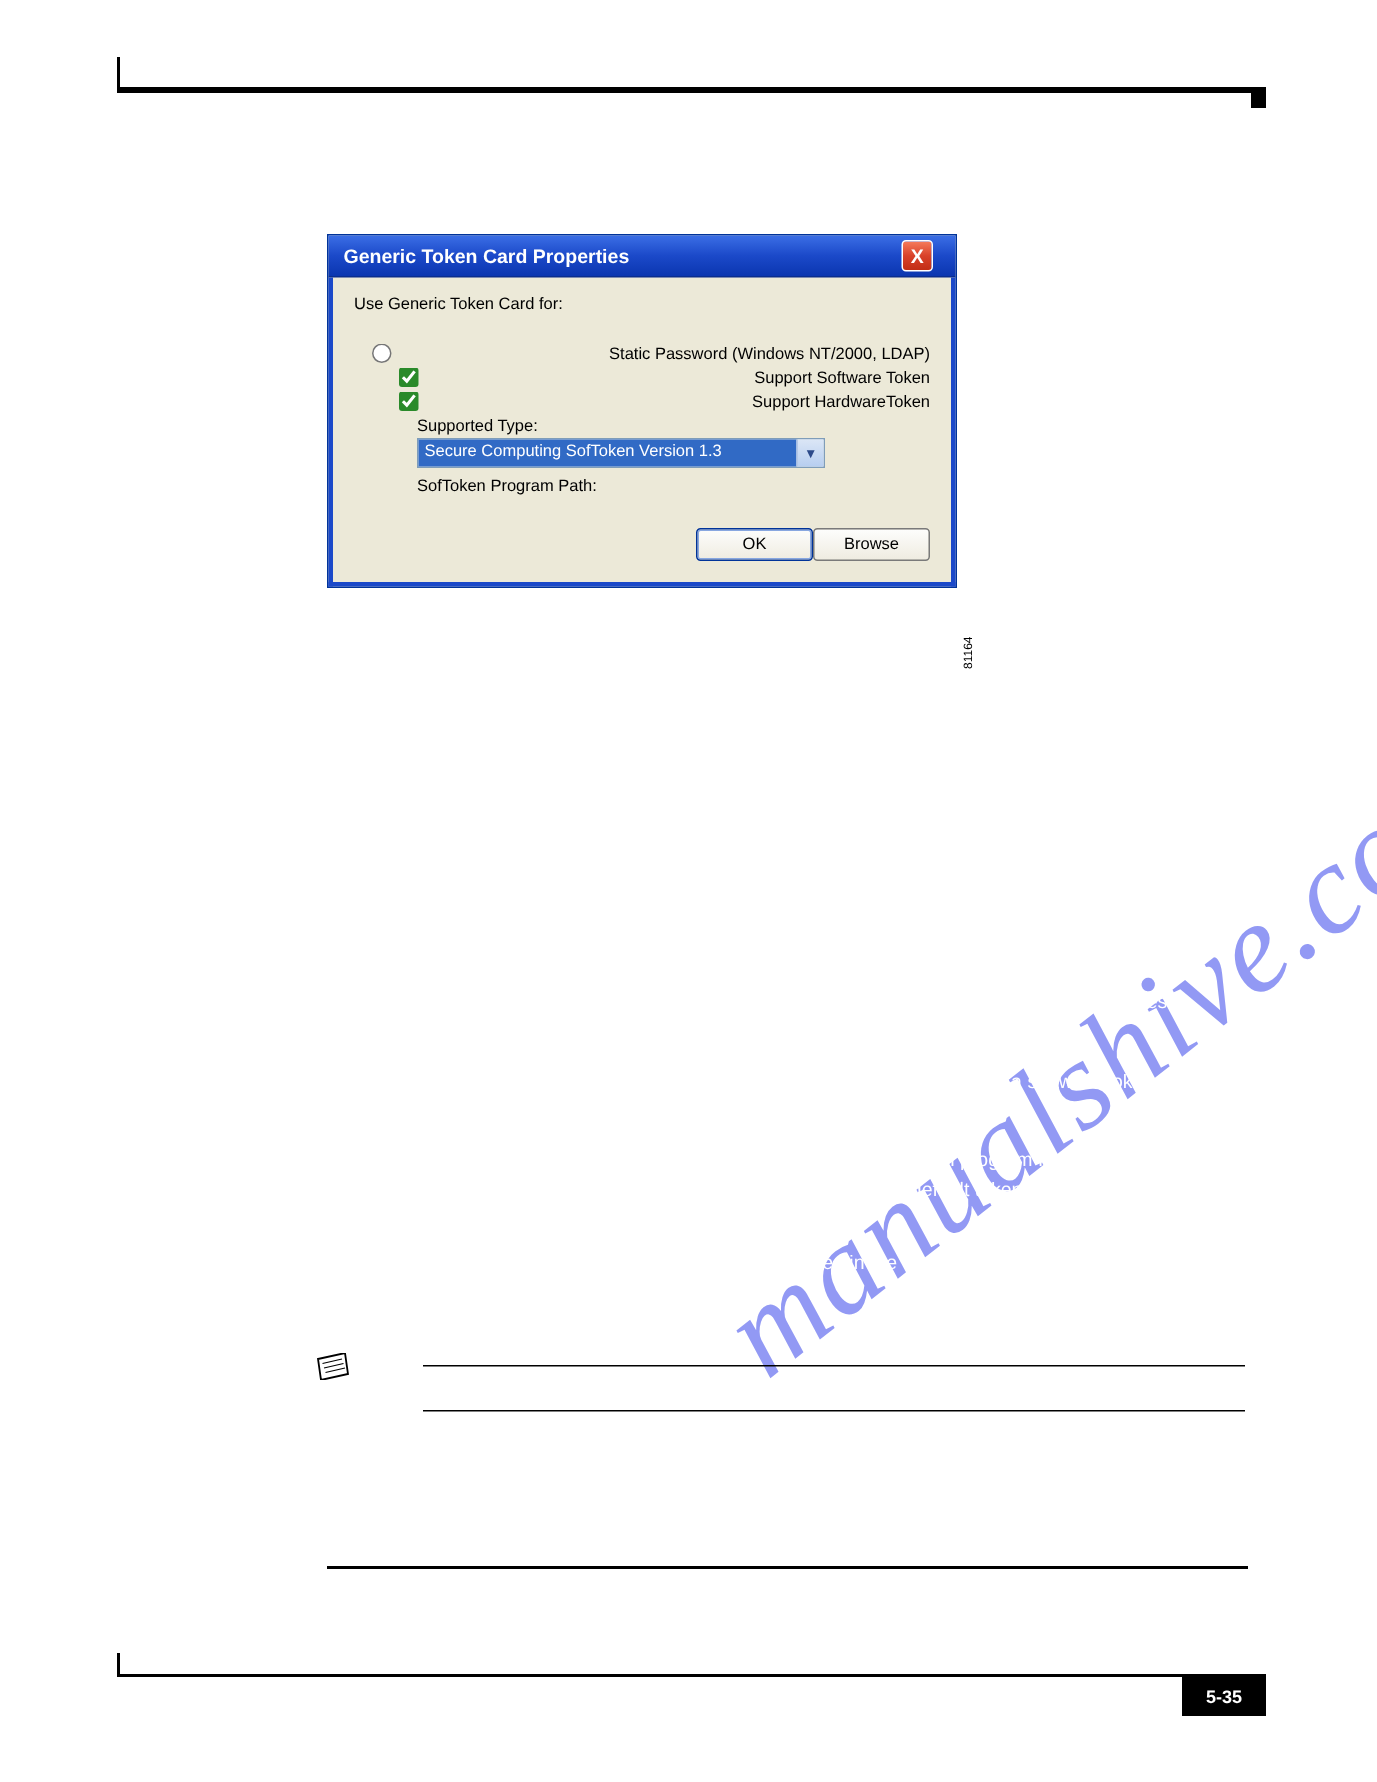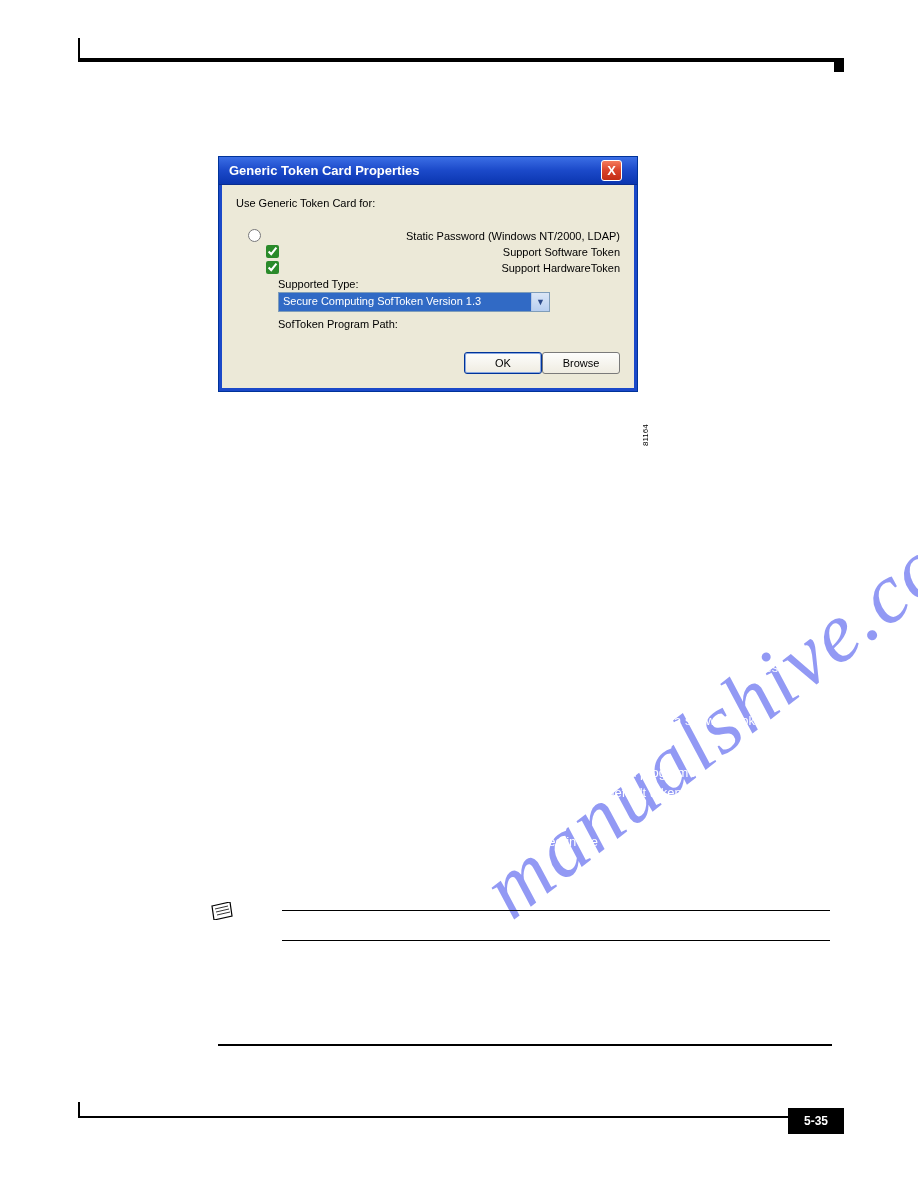--- a/index.html
+++ b/index.html
@@ -264,21 +264,21 @@
       position: absolute;
       left: 0;
       bottom: 32px;
       width: 2px;
       height: 16px;
       background: #000;
     }
     .page-num-box {
       position: absolute;
       right: 0;
-      bottom: 16px;
+      bottom: 6px;
       width: 56px;
       height: 26px;
       background: #000;
       color: #fff;
       font-size: 12px;
       font-weight: bold;
       display: flex;
       align-items: center;
       justify-content: center;
     }

